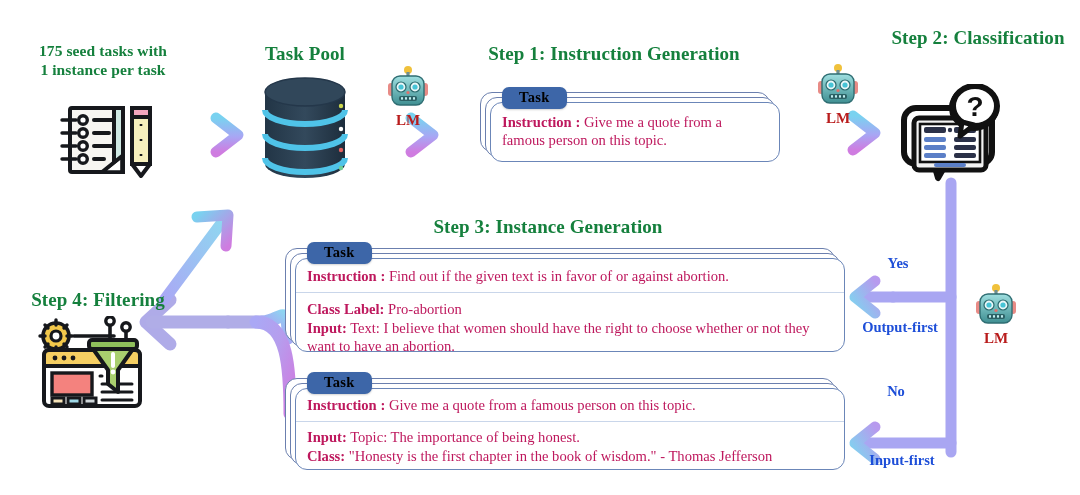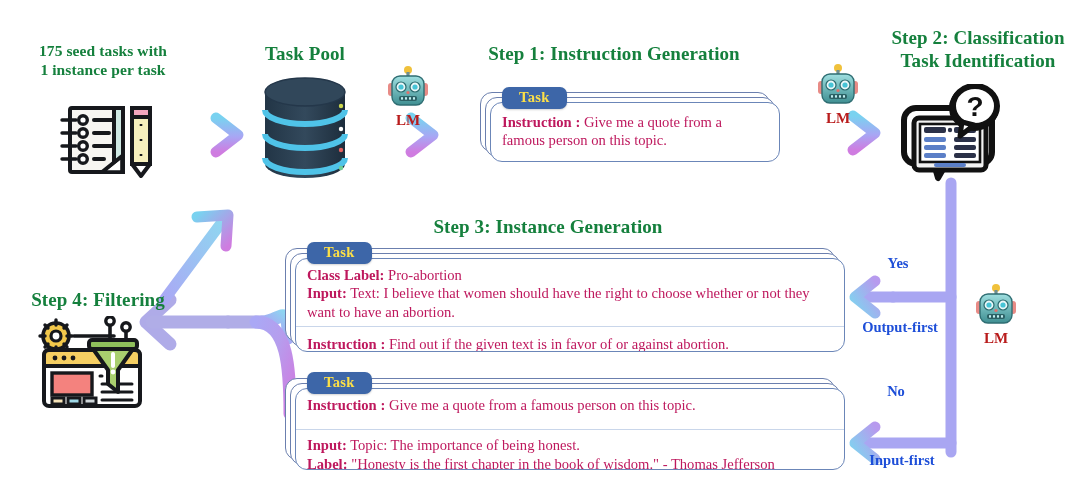--- a/index.html
+++ b/index.html
@@ -58,21 +58,21 @@
     padding:6px 11px 5px 11px;
     font-size:14.6px;
     line-height:1.26;
     color:#be185d;
   }
   .card-sec + .card-sec{border-top:1.4px solid #c9d6ea;}
   .card-sec b{font-weight:bold;}
   .task-badge{
     position:absolute;
     background:#3d66a8;
-    color:#fde047;
+    color:#000000;
     font-family:"Liberation Serif", serif;
     font-weight:bold;
     font-size:14.5px;
     border-radius:7px;
     padding:2px 17px 3px 17px;
     z-index:6;
     letter-spacing:.3px;
     box-shadow:0 1px 2px rgba(0,0,0,.18);
   }
 
@@ -287,21 +287,20 @@
         <rect x="20" y="32.2" width="2" height="2.4"></rect>
         <rect x="24" y="32.2" width="2" height="2.4"></rect>
         <rect x="28" y="32.2" width="2" height="2.4"></rect>
       </g>
     </svg>
   </div>
   <div class="abs lm-label" style="left:813px;top:110px;width:50px;">LM</div>
 
   <div class="abs heading h-step" style="left:878px;top:26px;width:200px;">
     <div>Step 2: Classification</div>
-    <div>Task Identification</div>
   </div>
 
   <div class="abs" style="left:898px;top:84px;width:112px;height:100px;">
     <svg viewBox="0 0 112 100" width="112" height="100">
 
       <path d="M18 24 L82 24 A12 12 0 0 1 94 36 L94 68 A12 12 0 0 1 82 80 L48 80 L40 94 L36 80 L18 80 A12 12 0 0 1 6 68 L6 36 A12 12 0 0 1 18 24 Z" fill="#ffffff" stroke="#111" stroke-width="6" stroke-linejoin="round"></path>
 
       <rect x="16" y="34" width="72" height="52" rx="5" fill="#f2f2f2" stroke="#111" stroke-width="5"></rect>
       <rect x="22" y="40" width="60" height="38" fill="#ffffff" stroke="#111" stroke-width="2.6"></rect>
       <g>
@@ -323,48 +322,48 @@
       <text x="77" y="32" font-family="'Liberation Sans', sans-serif" font-size="28" font-weight="bold" fill="#111" text-anchor="middle">?</text>
     </svg>
   </div>
 
   <div class="abs heading h-step" style="left:378px;top:215px;width:340px;">Step 3: Instance Generation</div>
 
   <div class="cardstack" style="left:285px;top:248px;width:560px;height:104px;">
     <div class="card-ghost" style="left:0px;top:0px;width:550px;height:94px;"></div>
     <div class="card-ghost" style="left:5px;top:5px;width:550px;height:94px;"></div>
     <div class="card-main">
+      <div class="card-sec" style="padding-top:8px;padding-bottom:7px;">
+        <b>Instruction :</b><span> Find out if the given text is in favor of or against abortion.</span>
+      </div>
       <div class="card-sec" style="padding-top:7px;">
         <div>
           <b>Class Label:</b><span> Pro-abortion</span>
         </div>
         <div>
           <b>Input:</b><span> Text: I believe that women should have the right to choose whether or not they want to have an abortion.</span>
         </div>
       </div>
-      <div class="card-sec" style="padding-top:8px;padding-bottom:7px;">
-        <b>Instruction :</b><span> Find out if the given text is in favor of or against abortion.</span>
-      </div>
     </div>
     <div class="task-badge" style="left:22px;top:-6px;">Task</div>
   </div>
 
   <div class="cardstack" style="left:285px;top:378px;width:560px;height:92px;">
     <div class="card-ghost" style="left:0px;top:0px;width:550px;height:82px;"></div>
     <div class="card-ghost" style="left:5px;top:5px;width:550px;height:82px;"></div>
     <div class="card-main">
       <div class="card-sec" style="padding-top:7px;padding-bottom:7px;">
         <b>Instruction :</b><span> Give me a quote from a famous person on this topic.</span>
       </div>
-      <div class="card-sec" style="padding-top:6px;margin-top:8px;">
+      <div class="card-sec" style="padding-top:6px;">
         <div>
           <b>Input:</b><span> Topic: The importance of being honest.</span>
         </div>
         <div>
-          <b>Label:</b><span> "Honesty is the first chapter in the book of wisdom." - Thomas Jefferson</span>
+          <b>Class:</b><span> "Honesty is the first chapter in the book of wisdom." - Thomas Jefferson</span>
         </div>
       </div>
     </div>
     <div class="task-badge" style="left:22px;top:-6px;">Task</div>
   </div>
 
   <div class="abs edge-label" style="left:862px;top:255px;width:72px;">Yes</div>
   <div class="abs edge-label" style="left:845px;top:319px;width:110px;">Output-first</div>
   <div class="abs edge-label" style="left:866px;top:383px;width:60px;">No</div>
   <div class="abs edge-label" style="left:850px;top:452px;width:104px;">Input-first</div>

